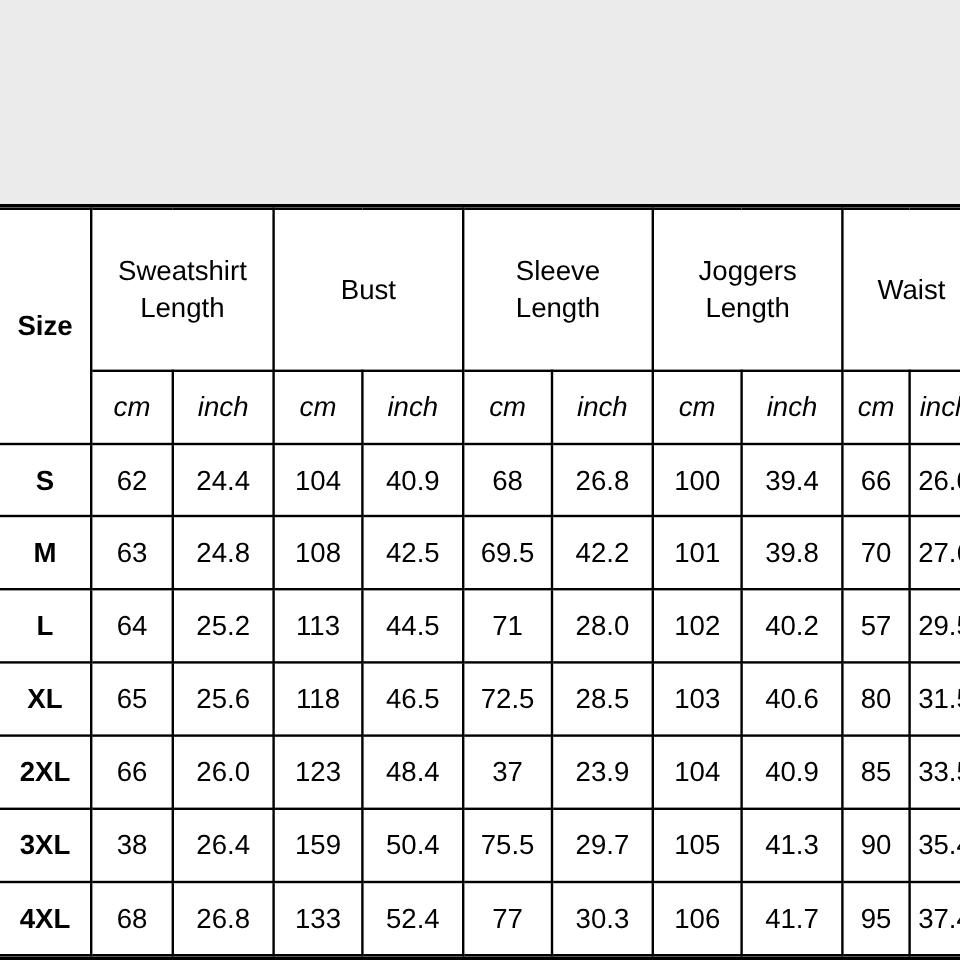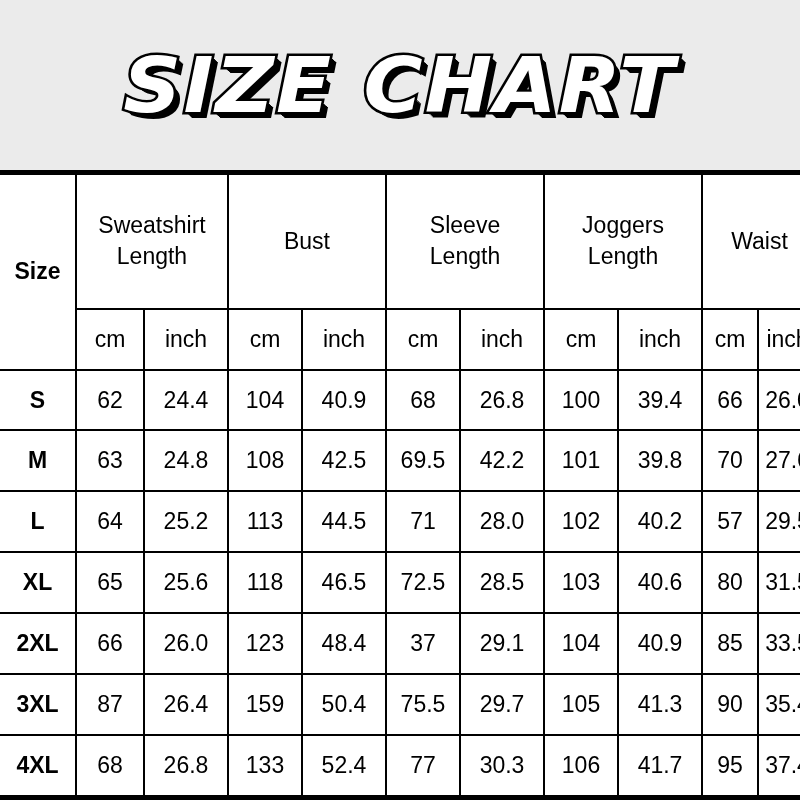--- a/index.html
+++ b/index.html
@@ -74,37 +74,35 @@
     padding: 0;
   }
   table.size-chart td.no-left { border-left: none; font-weight: bold; }
   table.size-chart td.no-right { border-right: none; }
   .grp-head {
     font-size: 24px;
     line-height: 1.35;
   }
   .unit-row td {
     font-size: 22px;
+    font-style: italic;
   }
   .size-cell {
     font-size: 24px;
   }
   .data-cell {
     font-size: 23px;
   }
   
 </style>
 </head>
 <body>
 
 <div class="page">
 
-  <div class="title-band">
-    <div class="chart-title">SIZE CHART</div>
-  </div>
 
   <div class="table-wrap">
     <table class="size-chart">
       <colgroup>
         <col style="width:76px">
         <col style="width:68px">
           <col style="width:84px">
         <col style="width:74px">
           <col style="width:84px">
         <col style="width:74px">
@@ -205,30 +203,30 @@
           <td class="data-cell no-right">31.5</td>
         </tr>
 
         <tr>
           <td class="size-cell no-left">2XL</td>
           <td class="data-cell">66</td>
           <td class="data-cell">26.0</td>
           <td class="data-cell">123</td>
           <td class="data-cell">48.4</td>
           <td class="data-cell">37</td>
-          <td class="data-cell">29.1</td>
+          <td class="data-cell">23.9</td>
           <td class="data-cell">104</td>
           <td class="data-cell">40.9</td>
           <td class="data-cell">85</td>
           <td class="data-cell no-right">33.5</td>
         </tr>
 
         <tr>
           <td class="size-cell no-left">3XL</td>
-          <td class="data-cell">87</td>
+          <td class="data-cell">38</td>
           <td class="data-cell">26.4</td>
           <td class="data-cell">159</td>
           <td class="data-cell">50.4</td>
           <td class="data-cell">75.5</td>
           <td class="data-cell">29.7</td>
           <td class="data-cell">105</td>
           <td class="data-cell">41.3</td>
           <td class="data-cell">90</td>
           <td class="data-cell no-right">35.4</td>
         </tr>

